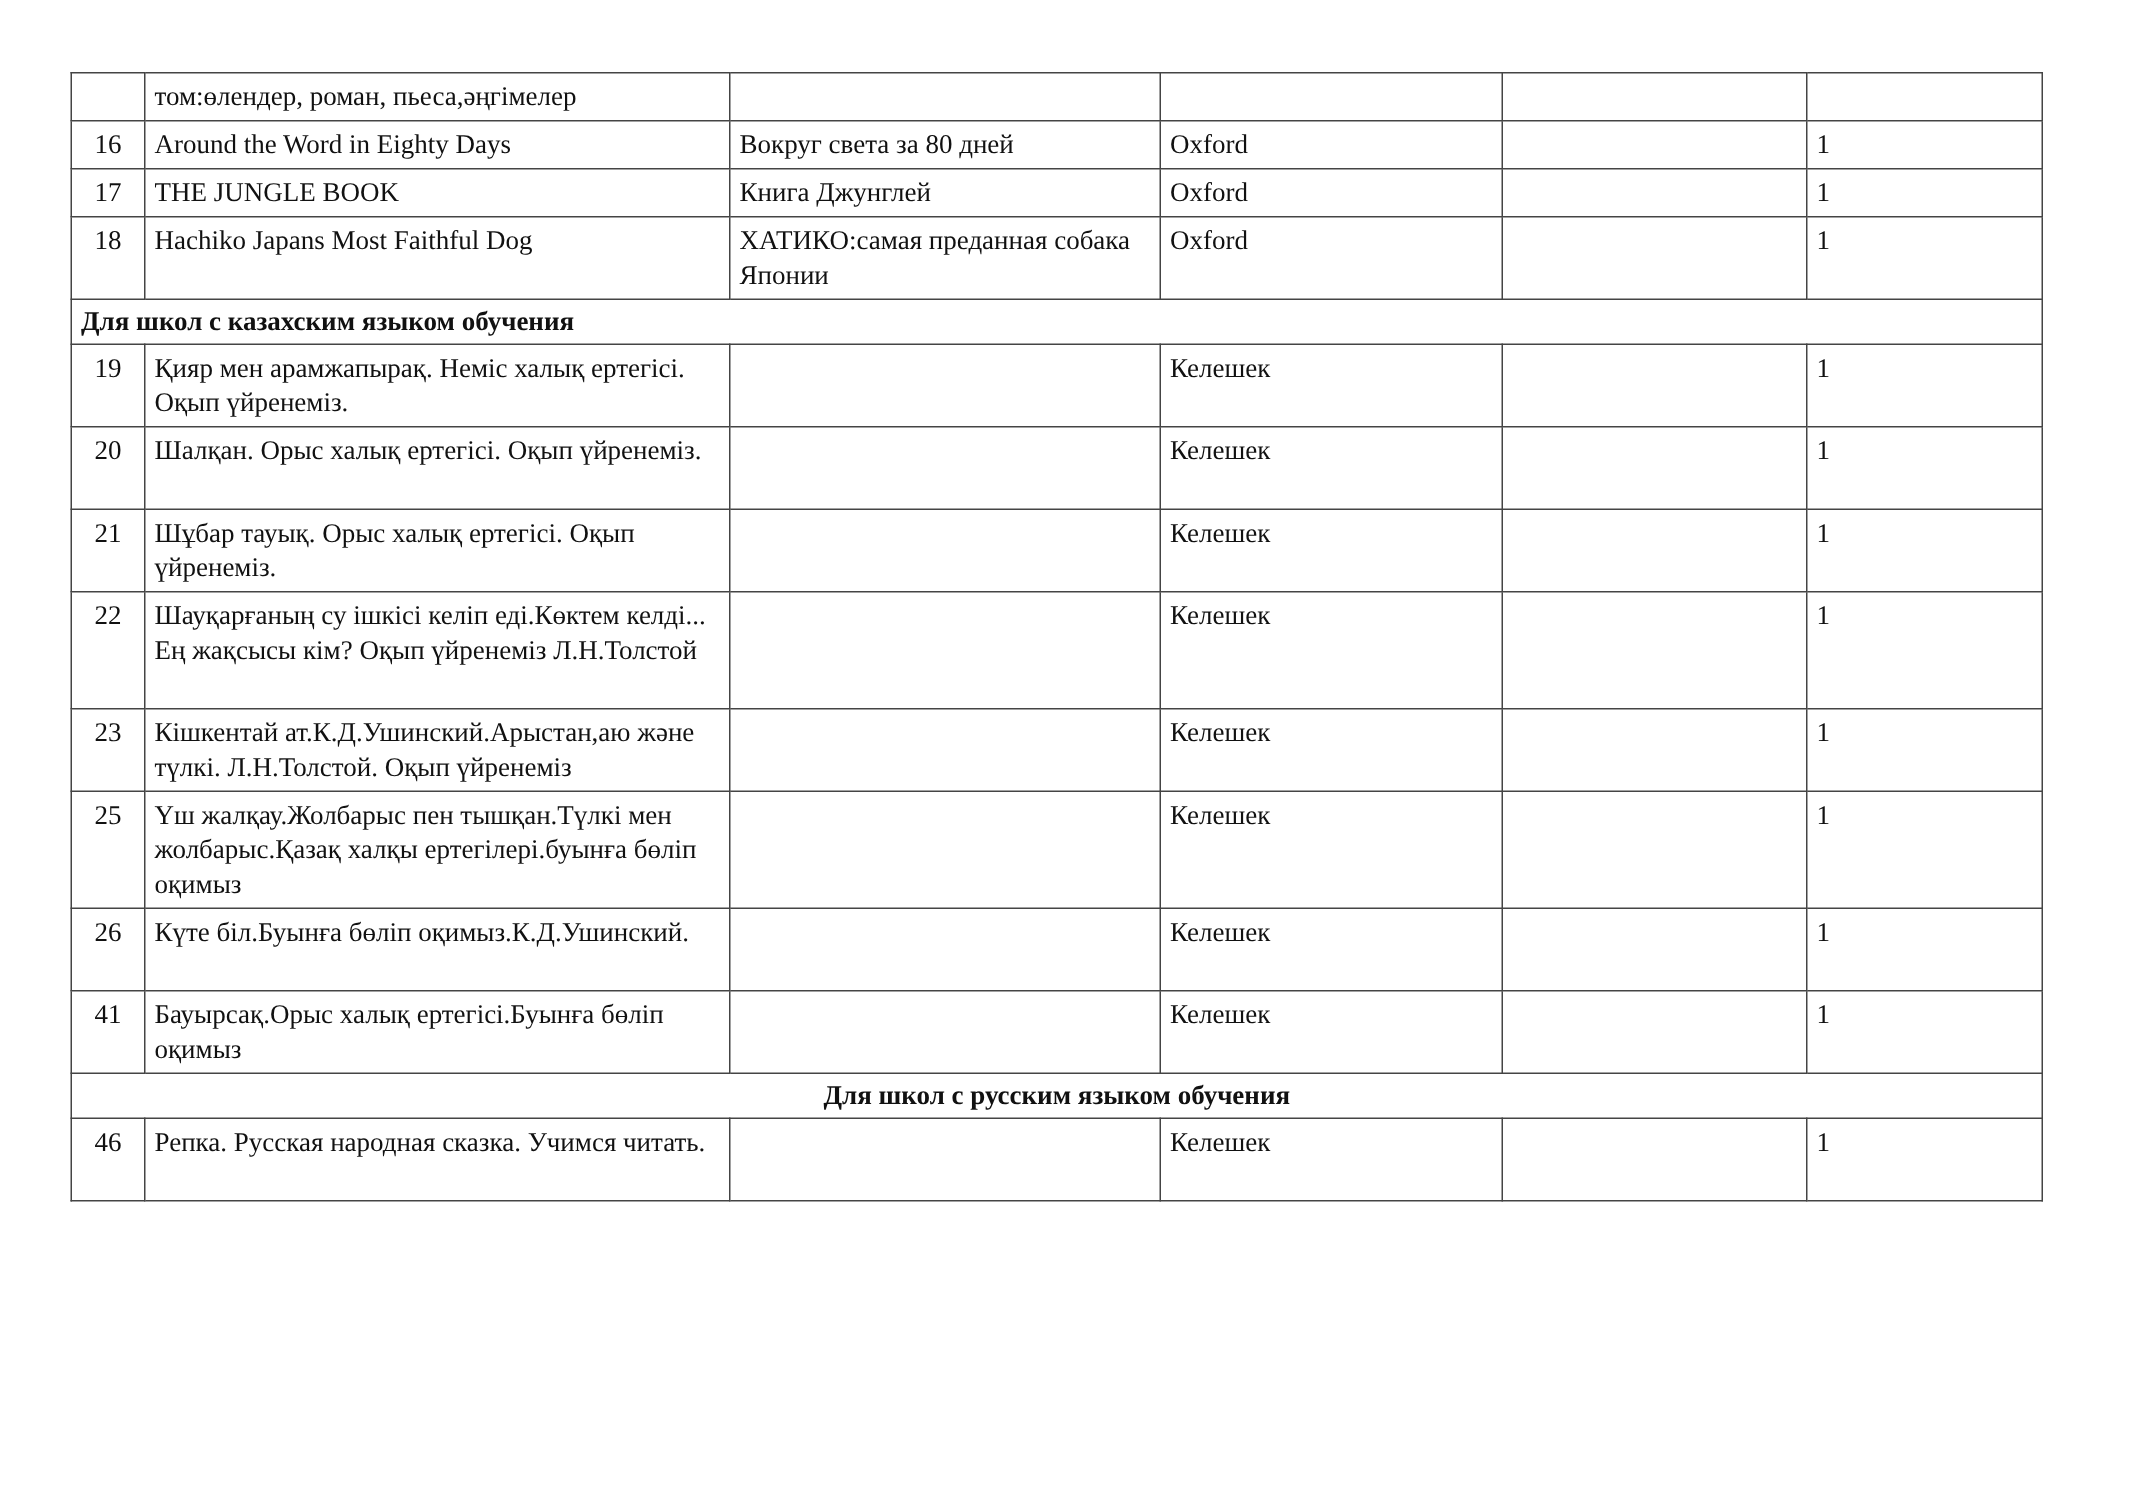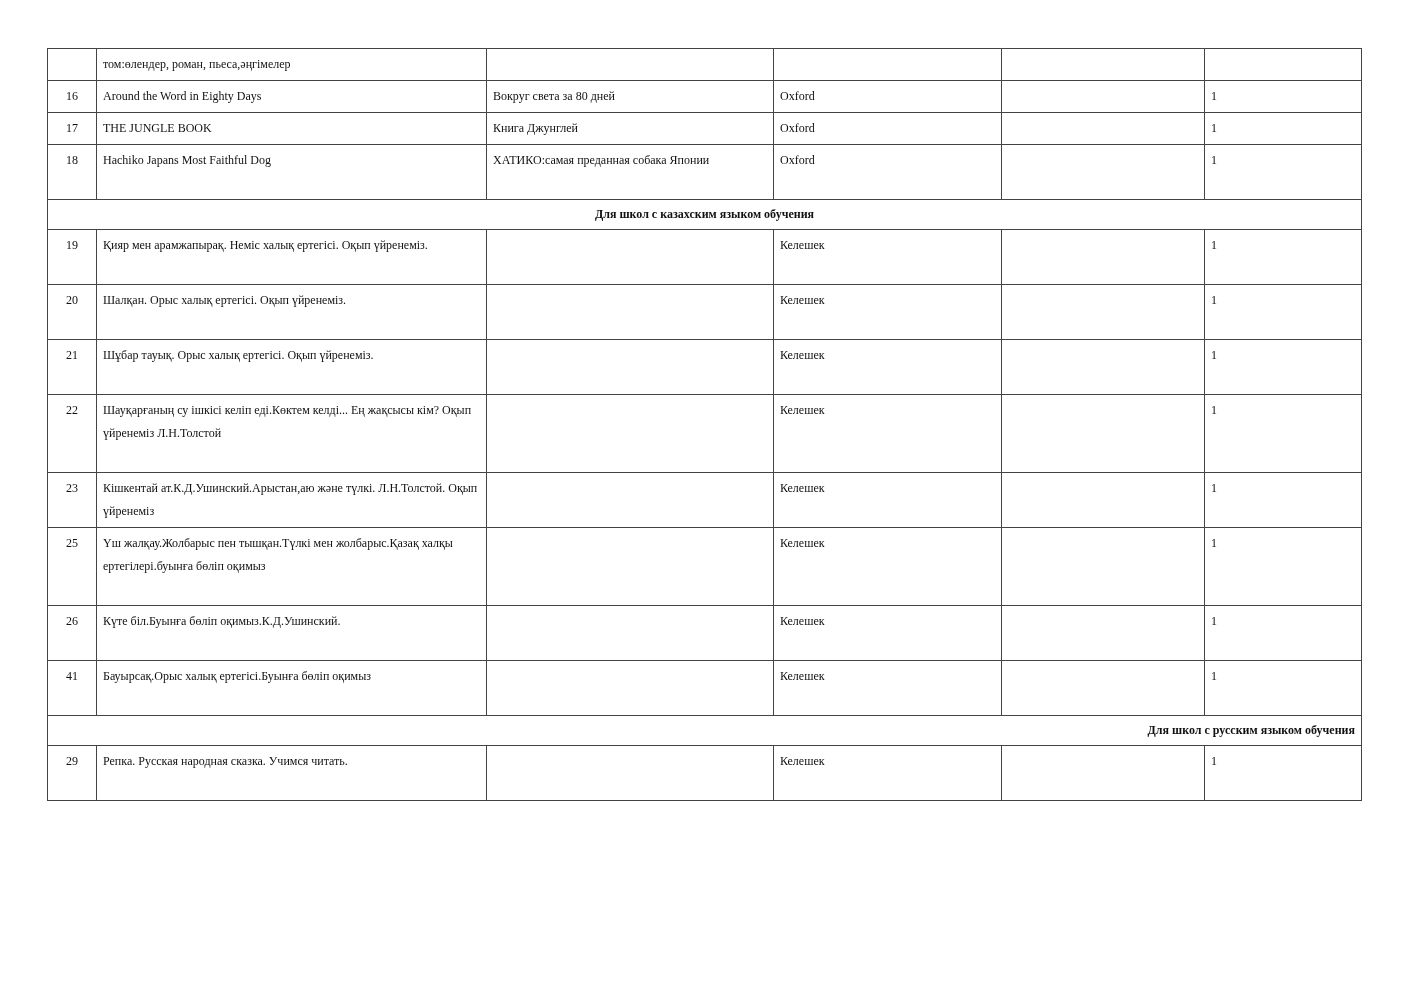--- a/index.html
+++ b/index.html
@@ -15,43 +15,43 @@
       font-family: "Liberation Serif", "DejaVu Serif", serif;
       color: #111111;
     }
     table.doc-table {
       position: absolute;
       left: 47px;
       top: 48px;
       width: 1314px;
       border-collapse: collapse;
       table-layout: fixed;
-      font-size: 12px;
+      font-size: 18px;
       line-height: 23px;
     }
     table.doc-table td {
       border: 1.5px solid #444444;
       padding: 4px 6px 4px 6px;
       vertical-align: top;
       word-wrap: break-word;
     }
     col.c-num { width: 49px; }
     col.c-title { width: 390px; }
     col.c-ru { width: 287px; }
     col.c-pub { width: 228px; }
     col.c-blank { width: 203px; }
     col.c-qty { width: 157px; }
     td.num { padding-left: 6px; text-align: center; }
     tr.section td {
       font-weight: bold;
       padding-top: 3px;
       padding-bottom: 3px;
     }
-    tr.section.center td { text-align: center; }
-    tr.section.left td { text-align: right; }
+    tr.section.center td { }
+    tr.section.left td { text-align: center; }
     tr.r1 td { height: 23px; }
     tr.r2 td { height: 46px; }
     tr.r3 td { height: 69px; }
   </style>
 </head>
 <body>
 
 <table class="doc-table">
   <colgroup>
     <col class="c-num">
@@ -158,21 +158,21 @@
         <td class="title">Бауырсақ.Орыс халық ертегісі.Буынға бөліп оқимыз</td>
         <td class="ru"></td>
         <td class="pub">Келешек</td>
         <td class="blank"></td>
         <td class="qty">1</td>
       </tr>
       <tr class="section left">
         <td colspan="6">Для школ с русским языком обучения</td>
       </tr>
       <tr class="r2">
-        <td class="num">29</td>
+        <td class="num">46</td>
         <td class="title">Репка. Русская народная сказка. Учимся читать.</td>
         <td class="ru"></td>
         <td class="pub">Келешек</td>
         <td class="blank"></td>
         <td class="qty">1</td>
       </tr>
     </tbody>
 </table>
 
 </body></html>

